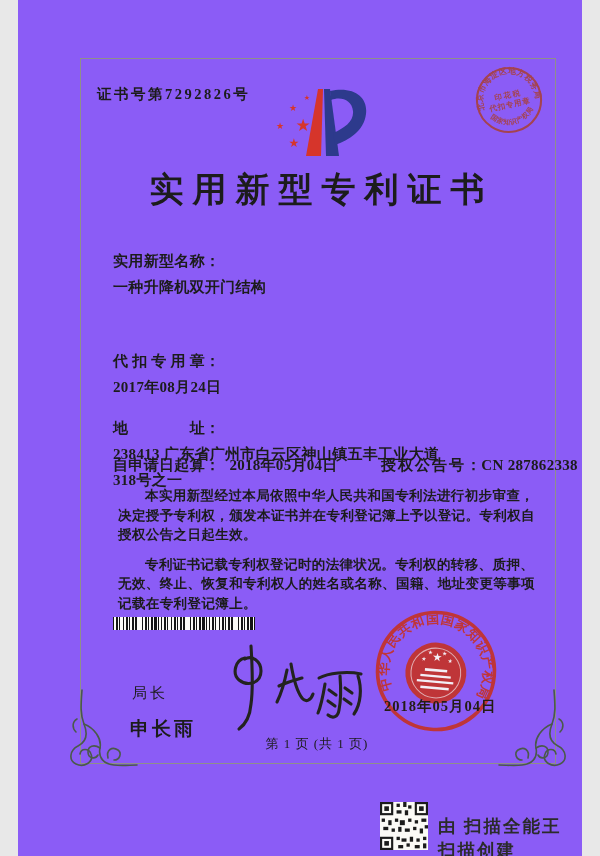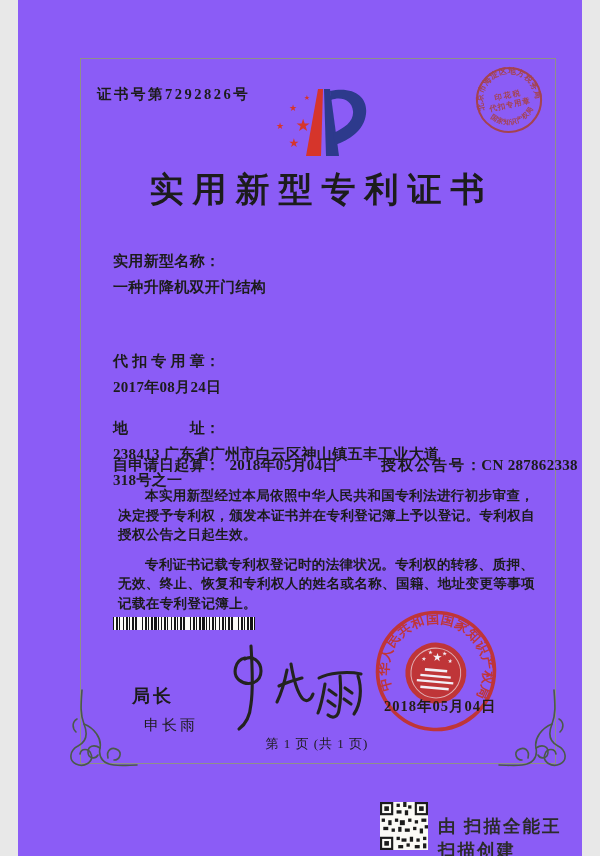--- a/index.html
+++ b/index.html
@@ -28,22 +28,22 @@
   .f-value{display:inline-block;width:336px;vertical-align:top;}
   .grant-no{position:absolute;left:268px;top:0;white-space:nowrap;}
   .grant-no .f-label2{letter-spacing:2px;margin-top:40px;}
 
   .paras{position:absolute;left:90px;top:476px;width:438px;font-size:13.5px;line-height:19.5px;letter-spacing:.4px;}
   .paras p{margin:10px;text-indent:2em;font-weight:600;}
 
   .barcode{position:absolute;left:95px;top:617px;width:142px;height:13px;
     background:repeating-linear-gradient(90deg,#141414 0 1.5px,#fbfaf6 1.5px 3px,#141414 3px 5.2px,#fbfaf6 5.2px 6.4px,#141414 6.4px 7.2px,#fbfaf6 7.2px 9.6px);}
 
-  .signer-title{position:absolute;left:114px;top:684px;font-size:18px;font-weight:700;letter-spacing:3px;}
-  .signer-name{position:absolute;left:126px;top:716px;font-size:15px;font-weight:400;letter-spacing:3px;}
+  .signer-title{position:absolute;left:114px;top:684px;font-size:15px;font-weight:400;letter-spacing:3px;}
+  .signer-name{position:absolute;left:112px;top:716px;font-size:19px;font-weight:700;letter-spacing:3px;}
   .signature{position:absolute;left:203px;top:642px;width:150px;height:100px;}
 
   .seal{position:absolute;left:355px;top:608px;width:126px;height:126px;opacity:.93;transform:rotate(5deg);}
   .seal-date{position:absolute;left:366px;top:697px;font-size:14.5px;font-weight:700;letter-spacing:1px;color:#241d15;}
 
   .ornament{position:absolute;width:74px;height:88px;}
   .ornament.left{left:46px;top:688px;}
   .ornament.right{left:480px;top:688px;transform:scaleX(-1);}
 
   .page-footer{position:absolute;left:62px;top:735px;width:474px;text-align:center;font-size:13px;letter-spacing:1px;font-weight:400;}

